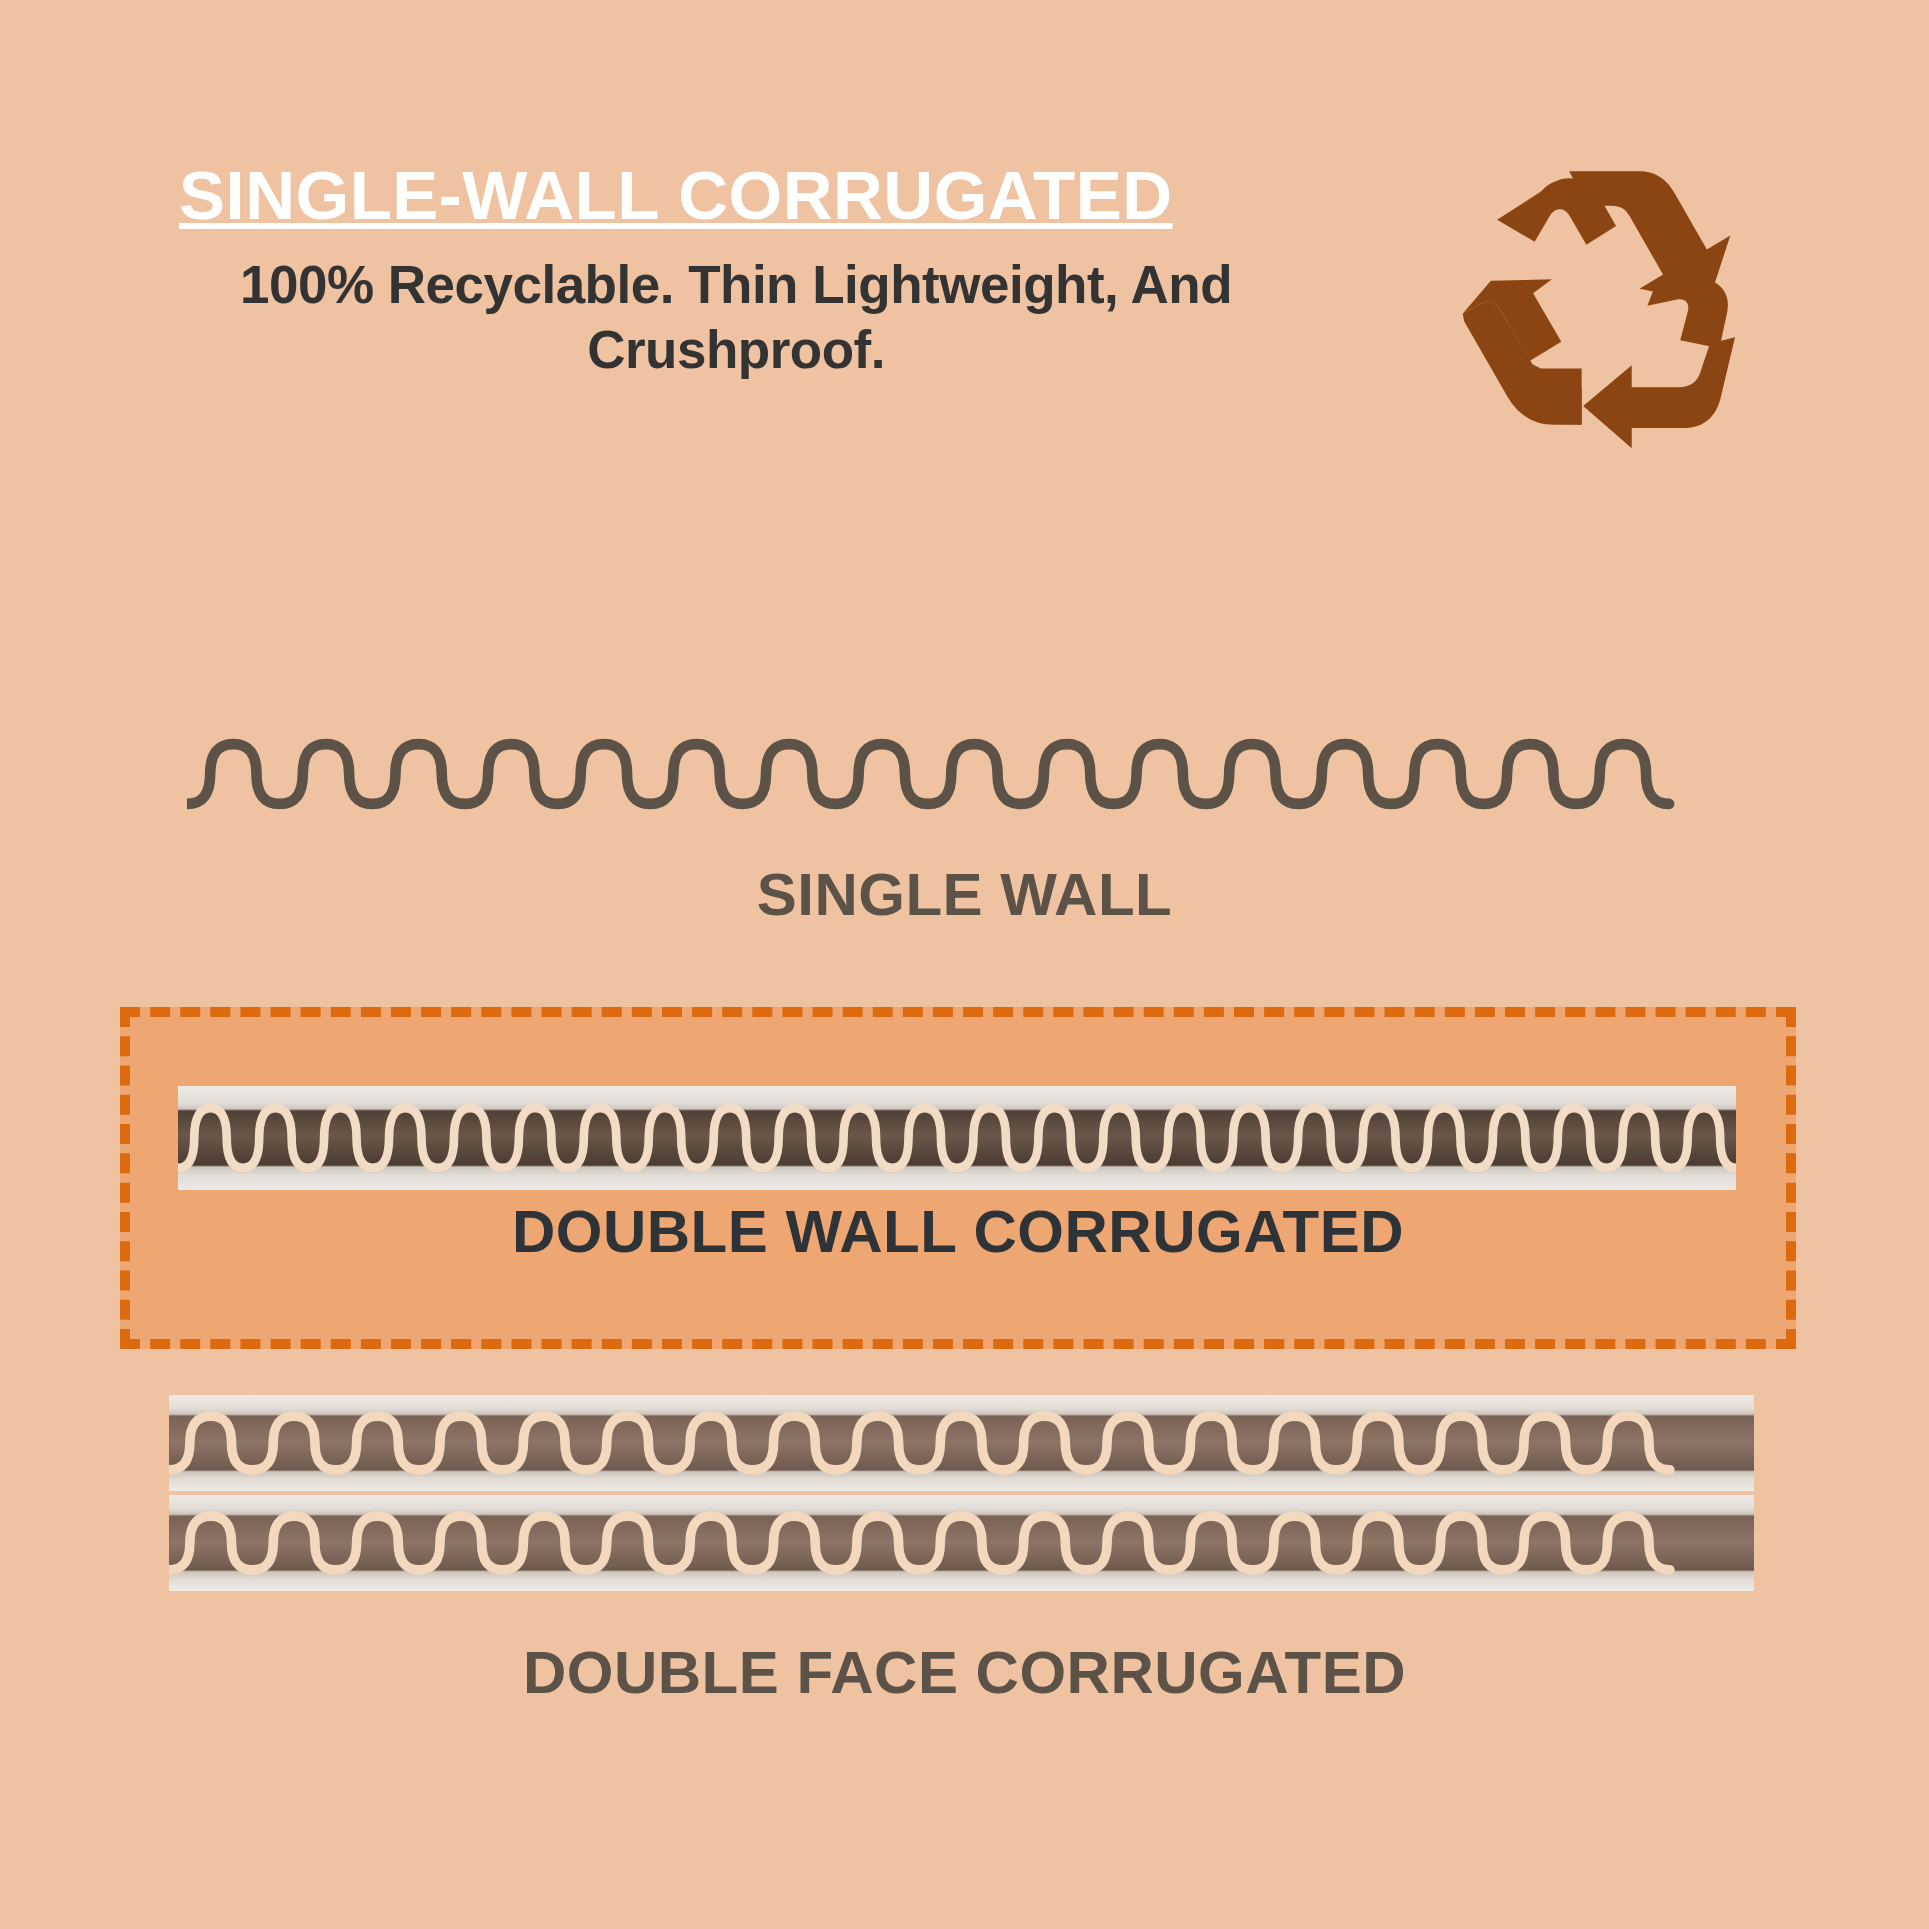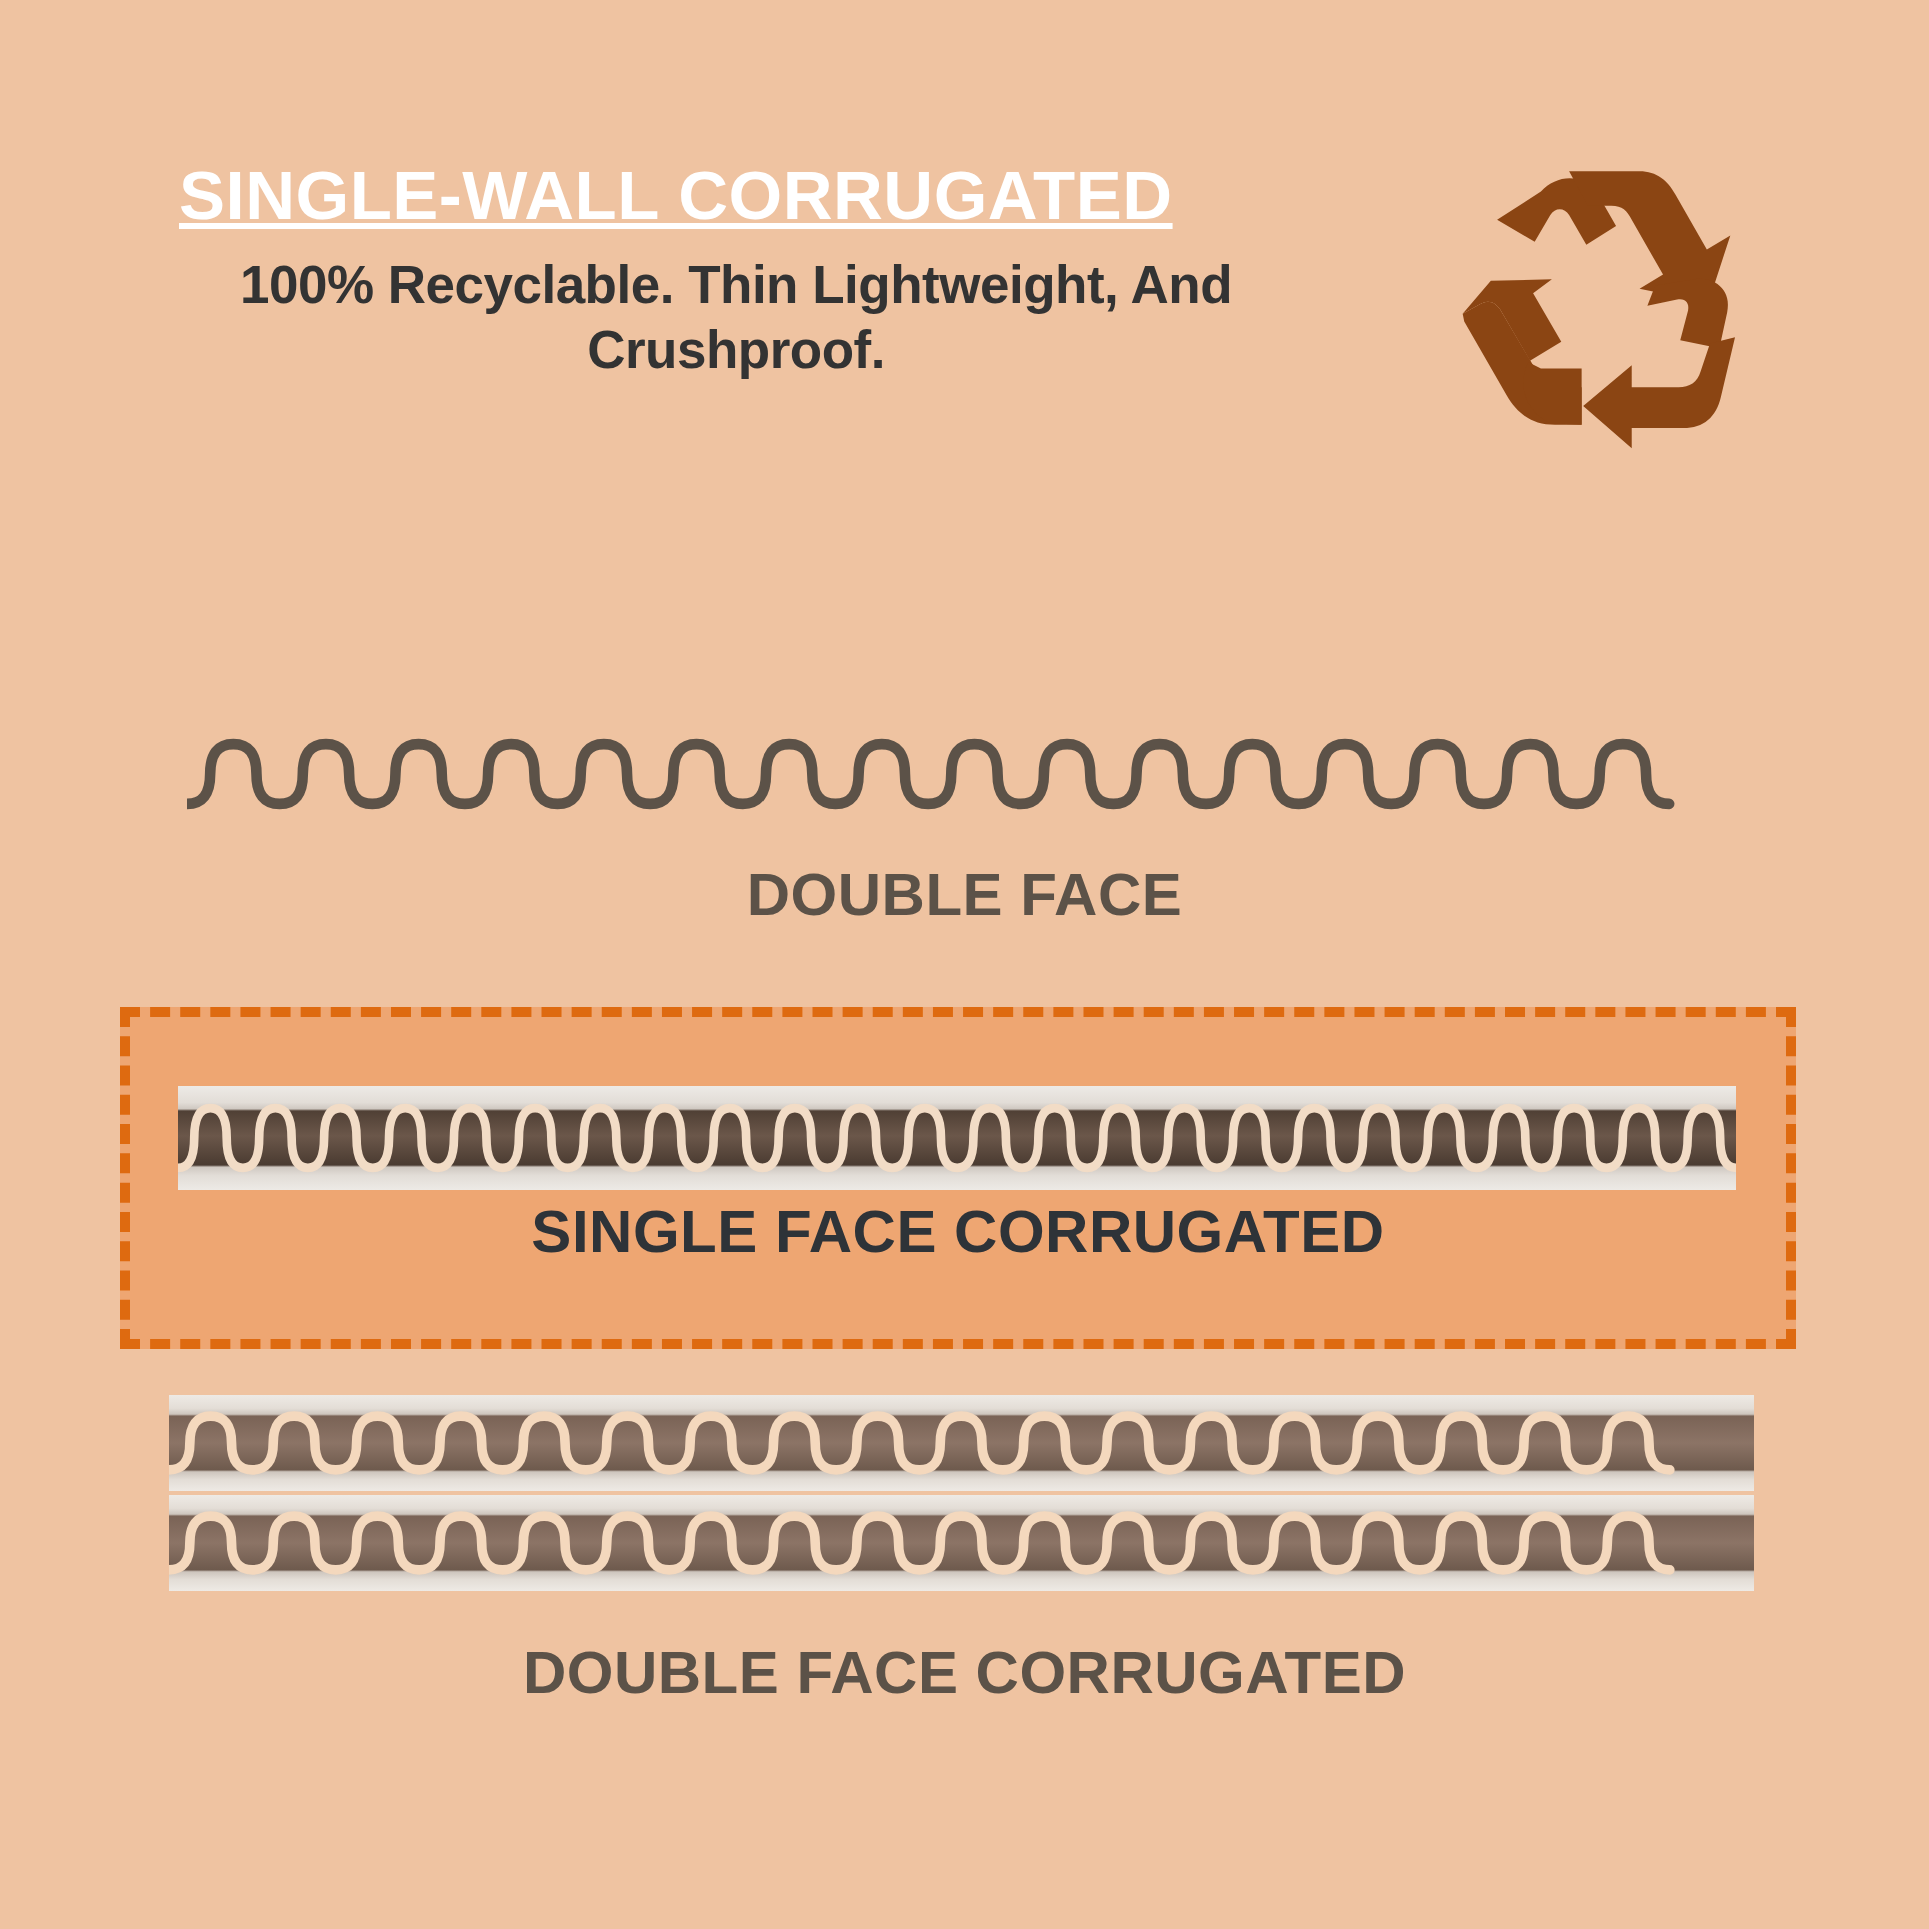--- a/index.html
+++ b/index.html
@@ -136,21 +136,21 @@
                t24.1,-31 t24.1,-31 t24.1,31 t24.1,31
                t24.1,-31 t24.1,-31 t24.1,31 t24.1,31
                t24.1,-31 t24.1,-31 t24.1,31 t24.1,31
                t24.1,-31 t24.1,-31 t24.1,31 t24.1,31
                t24.1,-31 t24.1,-31 t24.1,31 t24.1,31
                t24.1,-31 t24.1,-31 t24.1,31 t24.1,31
                t24.1,-31 t24.1,-31 t24.1,31 t24.1,31" fill="none" stroke="#5C5248" stroke-width="11" stroke-linecap="round" stroke-linejoin="round"></path>
     </svg>
   </div>
 
-  <div class="label label-singleface">DOUBLE FACE</div>
+  <div class="label label-singleface">SINGLE WALL</div>
 
   <div class="highlight-box">
     <div class="strip sw-strip">
       <svg viewBox="0 0 1622 108" preserveAspectRatio="none" xmlns="http://www.w3.org/2000/svg">
         <path d="M0,85
                  q16.9,0 16.9,-31 t16.9,-31 t16.9,31 t16.9,31
                  t16.9,-31 t16.9,-31 t16.9,31 t16.9,31
                  t16.9,-31 t16.9,-31 t16.9,31 t16.9,31
                  t16.9,-31 t16.9,-31 t16.9,31 t16.9,31
                  t16.9,-31 t16.9,-31 t16.9,31 t16.9,31
@@ -168,21 +168,21 @@
                  t16.9,-31 t16.9,-31 t16.9,31 t16.9,31
                  t16.9,-31 t16.9,-31 t16.9,31 t16.9,31
                  t16.9,-31 t16.9,-31 t16.9,31 t16.9,31
                  t16.9,-31 t16.9,-31 t16.9,31 t16.9,31
                  t16.9,-31 t16.9,-31 t16.9,31 t16.9,31
                  t16.9,-31 t16.9,-31 t16.9,31 t16.9,31
                  t16.9,-31 t16.9,-31 t16.9,31 t16.9,31
                  t16.9,-31 t16.9,-31 t16.9,31 t16.9,31" fill="none" stroke="#F2DCC6" stroke-width="9" stroke-linecap="round" stroke-linejoin="round"></path>
       </svg>
     </div>
-    <div class="label label-singlewall" style="position:absolute;left:0;right:0;top:180px;">SINGLE FACE CORRUGATED</div>
+    <div class="label label-singlewall" style="position:absolute;left:0;right:0;top:180px;">DOUBLE WALL CORRUGATED</div>
   </div>
 
   <div class="dw-strip dw1">
     <svg viewBox="0 0 1650 100" preserveAspectRatio="none" xmlns="http://www.w3.org/2000/svg">
       <path d="M0,78
                q21.7,0 21.7,-28 t21.7,-28 t21.7,28 t21.7,28
                t21.7,-28 t21.7,-28 t21.7,28 t21.7,28
                t21.7,-28 t21.7,-28 t21.7,28 t21.7,28
                t21.7,-28 t21.7,-28 t21.7,28 t21.7,28
                t21.7,-28 t21.7,-28 t21.7,28 t21.7,28

